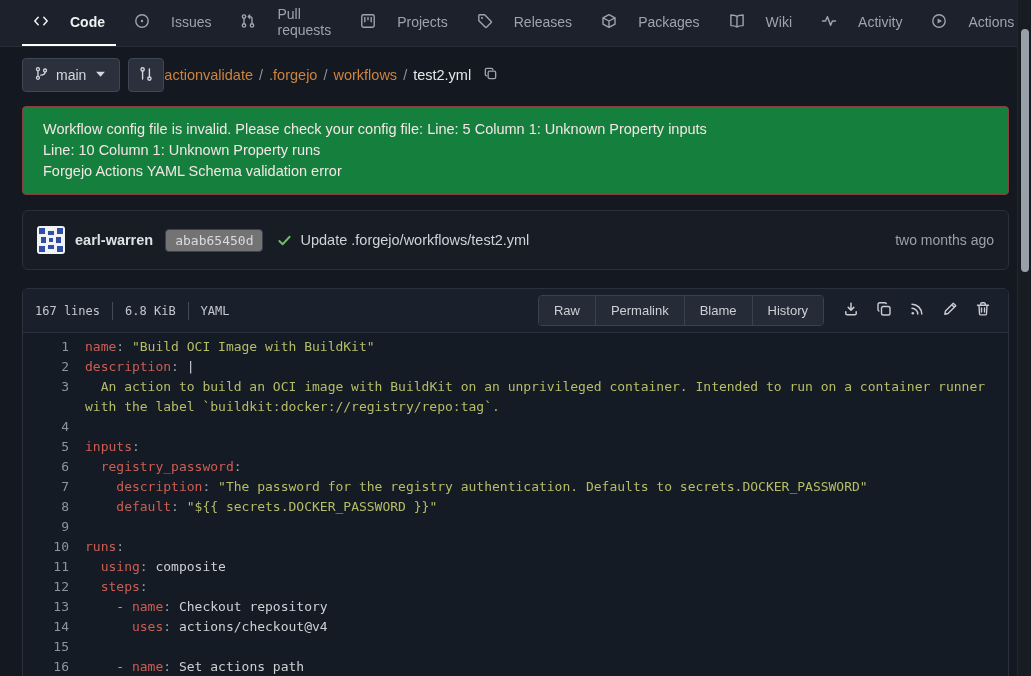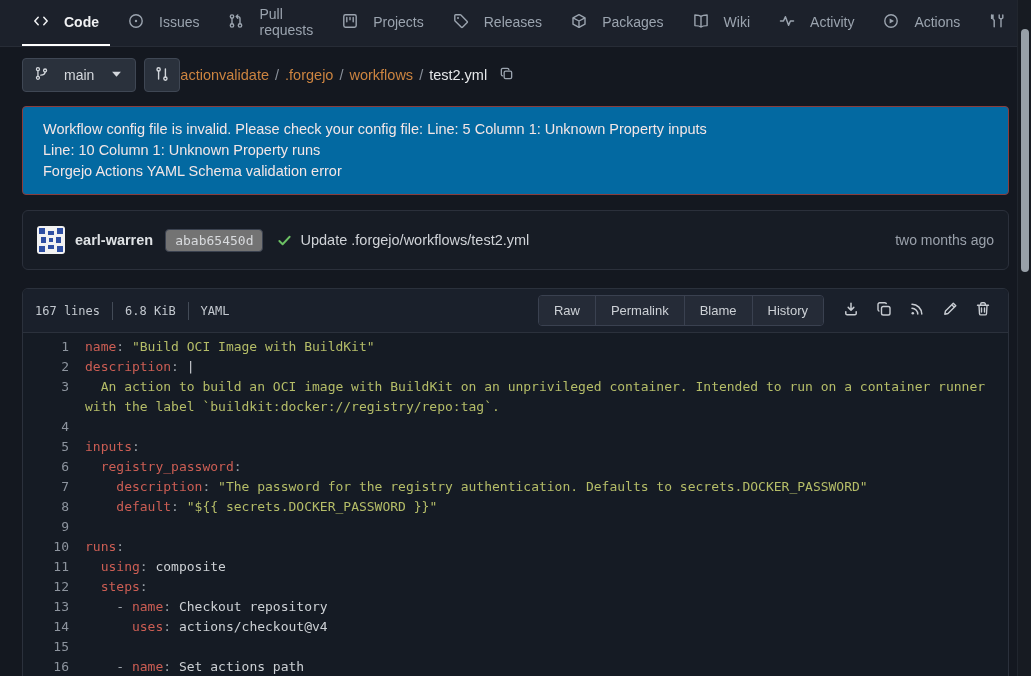--- a/index.html
+++ b/index.html
@@ -2,43 +2,43 @@
 <html><head>
 <meta charset="utf-8">
 <style>
   * { margin:0; padding:0; box-sizing:border-box; }
   html,body { width:1031px; height:676px; overflow:hidden; background:#141820;
               font-family:"Liberation Sans", sans-serif; color:#cfd3d9; }
 
   
   .nav { height:47px; background:#1c212b; border-bottom:1px solid #272c36;
          display:flex; align-items:stretch; padding:0 18px 0 22px; }
-  .nav-tab { display:flex; align-items:center; gap:15px; padding:0 11px; margin-right:7px;
+  .nav-tab { display:flex; align-items:center; gap:21px; padding:0 11px; margin-right:7px;
              color:#9ba4af; font-size:14px; cursor:pointer; border-bottom:2px solid transparent; }
   .nav-tab svg { width:16px; height:16px; flex:none; }
   .nav-tab.active { color:#f0f1f3; font-weight:bold; border-bottom-color:#ffffff; }
   .nav-spacer { flex:1; }
 
   
   .toolbar { display:flex; align-items:center; margin:11px 22px 0 22px; height:34px; }
   .btn { background:#2a313c; border:1px solid #3f4754; border-radius:4px; color:#d4d8dd;
-         font-size:14px; display:flex; align-items:center; gap:15px; cursor:pointer;text-align:center; }
+         font-size:14px; display:flex; align-items:center; gap:7px; cursor:pointer;text-align:center; }
   .branch-btn { padding:0 11px; height:34px; }
   .branch-btn svg { width:15px; height:15px; }
   .icon-sq-btn { width:36px; height:34px; justify-content:center; margin-left:8px; }
   .icon-sq-btn svg { width:16px; height:16px; }
   .crumbs { font-size:14.5px; display:flex; align-items:center; gap:6px; }
   .crumb-link { color:#cc8440; text-decoration:none; cursor:pointer; }
   .crumb-sep { color:#8b929c; }
   .crumb-file { color:#e6e8ea; }
   .copy-path { margin-left:6px; color:#9ba4af; cursor:pointer; display:flex; }
   .copy-path svg { width:15px; height:15px; }
 
   
-  .banner { margin:14px 22px 0 22px; background:#0369a1; border:1px solid #8a3d3d;
+  .banner { margin:14px 22px 0 22px; background:#15803d; border:1px solid #8a3d3d;
             border-radius:4px; padding:12px 20px; color:#f4e6e6; font-size:14.5px;
             line-height:21px; }
 
   
   .commit { margin:15px 22px 0 22px; height:60px; background:#171c25;
             border:1px solid #2b303b; border-radius:6px; display:flex; align-items:center;
             padding:0 14px; }
   .avatar { width:28px; height:28px; border-radius:3px; overflow:hidden; flex:none; cursor:pointer; }
   .commit-author { margin-left:10px; font-weight:bold; font-size:14.5px; color:#dfe2e5; cursor:pointer; }
   .hash-badge { margin-left:12px; font-family:"DejaVu Sans Mono", monospace; font-size:13px;

